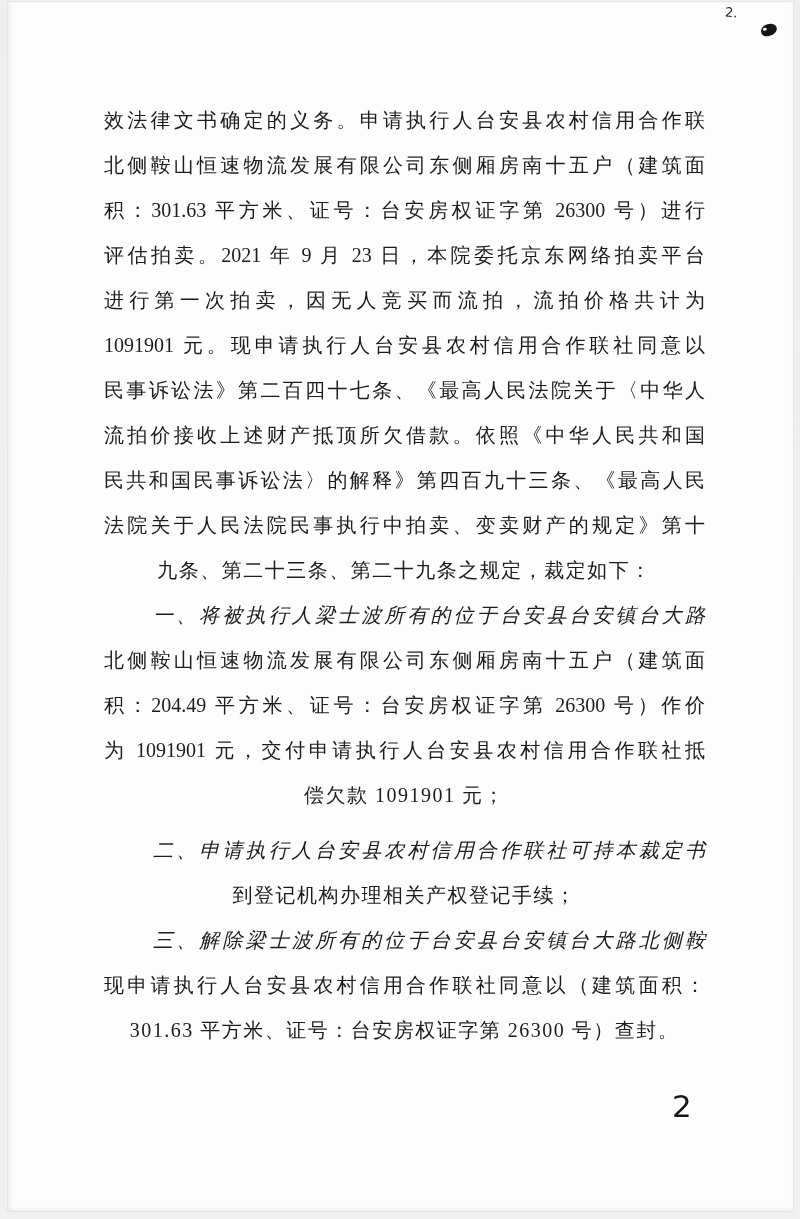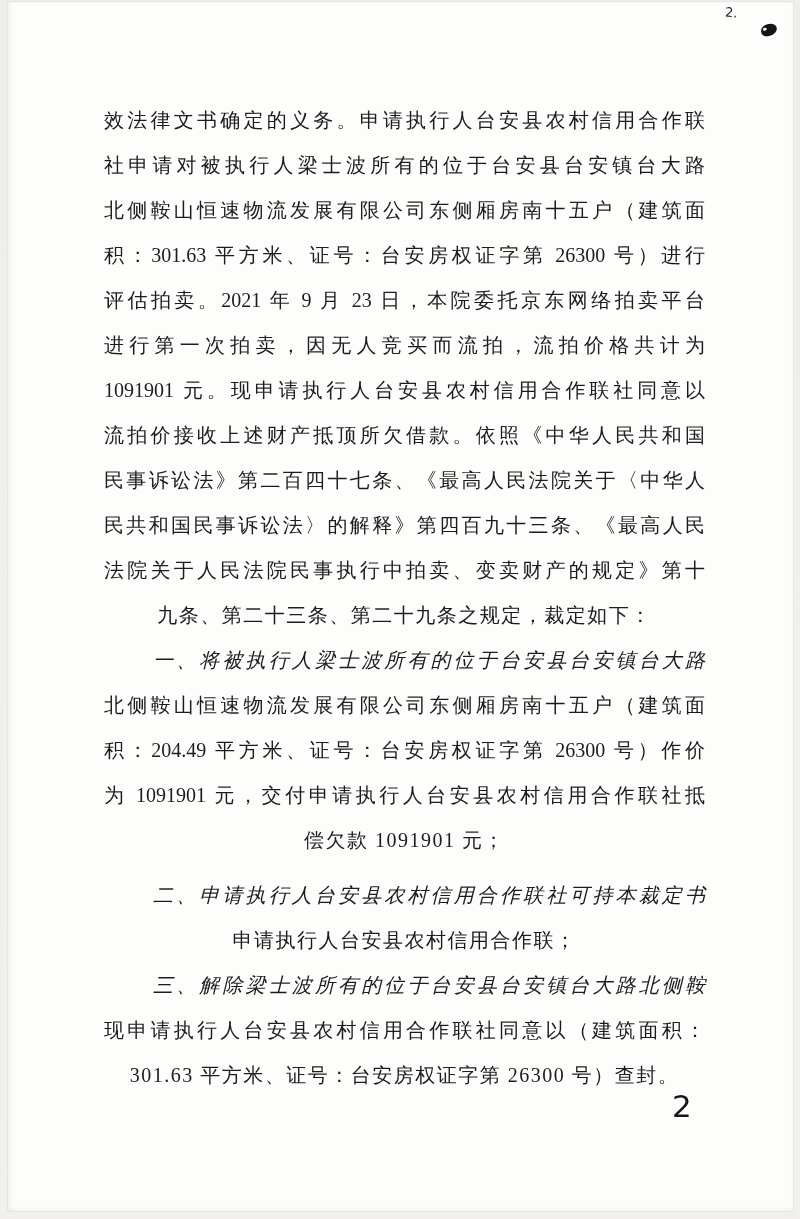--- a/index.html
+++ b/index.html
@@ -93,38 +93,37 @@
 <body>
 
 <div class="scan-bg">
   <div class="page">
 
     <span class="corner-mark">2.</span>
     <span class="ink-blot"></span>
 
     <div class="doc">
       <div class="line j">效法律文书确定的义务。申请执行人台安县农村信用合作联</div>
-      <div class="line j">社申请对被执行人梁士波所有的位于台安县台安镇台大路</div>
       <div class="line j">北侧鞍山恒速物流发展有限公司东侧厢房南十五户（建筑面</div>
       <div class="line j">积：301.63 平方米、证号：台安房权证字第 26300 号）进行</div>
       <div class="line j">评估拍卖。2021 年 9 月 23 日，本院委托京东网络拍卖平台</div>
       <div class="line j">进行第一次拍卖，因无人竞买而流拍，流拍价格共计为</div>
       <div class="line j">1091901 元。现申请执行人台安县农村信用合作联社同意以</div>
+      <div class="line j">民事诉讼法》第二百四十七条、《最高人民法院关于〈中华人</div>
       <div class="line j">流拍价接收上述财产抵顶所欠借款。依照《中华人民共和国</div>
-      <div class="line j">民事诉讼法》第二百四十七条、《最高人民法院关于〈中华人</div>
       <div class="line j">民共和国民事诉讼法〉的解释》第四百九十三条、《最高人民</div>
       <div class="line j">法院关于人民法院民事执行中拍卖、变卖财产的规定》第十</div>
       <div class="line s">九条、第二十三条、第二十九条之规定，裁定如下：</div>
       <div class="line j i">一、将被执行人梁士波所有的位于台安县台安镇台大路</div>
       <div class="line j">北侧鞍山恒速物流发展有限公司东侧厢房南十五户（建筑面</div>
       <div class="line j">积：204.49 平方米、证号：台安房权证字第 26300 号）作价</div>
       <div class="line j">为 1091901 元，交付申请执行人台安县农村信用合作联社抵</div>
       <div class="line s">偿欠款 1091901 元；</div>
       <div class="line j i gap">二、申请执行人台安县农村信用合作联社可持本裁定书</div>
-      <div class="line s">申请执行人台安县农村信用合作联；</div>
+      <div class="line s">到登记机构办理相关产权登记手续；</div>
       <div class="line j i">三、解除梁士波所有的位于台安县台安镇台大路北侧鞍</div>
       <div class="line j">现申请执行人台安县农村信用合作联社同意以（建筑面积：</div>
       <div class="line s">301.63 平方米、证号：台安房权证字第 26300 号）查封。</div>
     </div>
 
     <div class="page-number">2</div>
 
   </div>
 </div>
 

